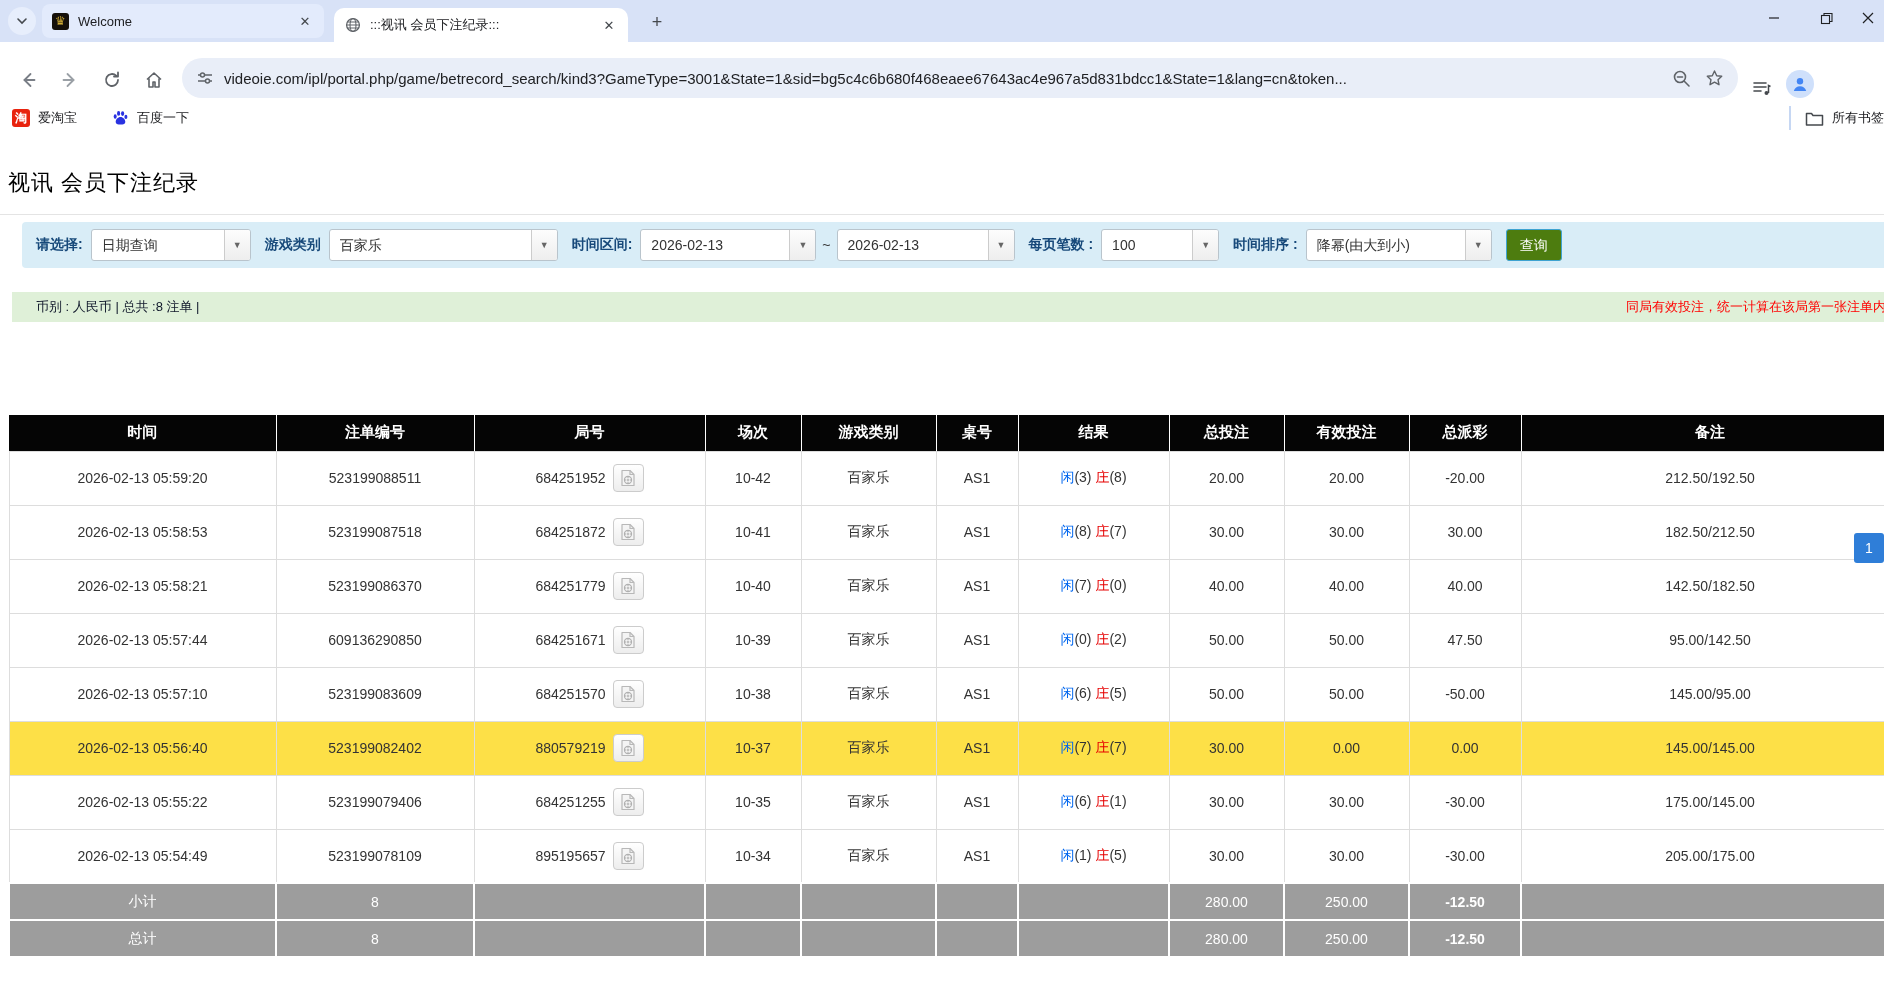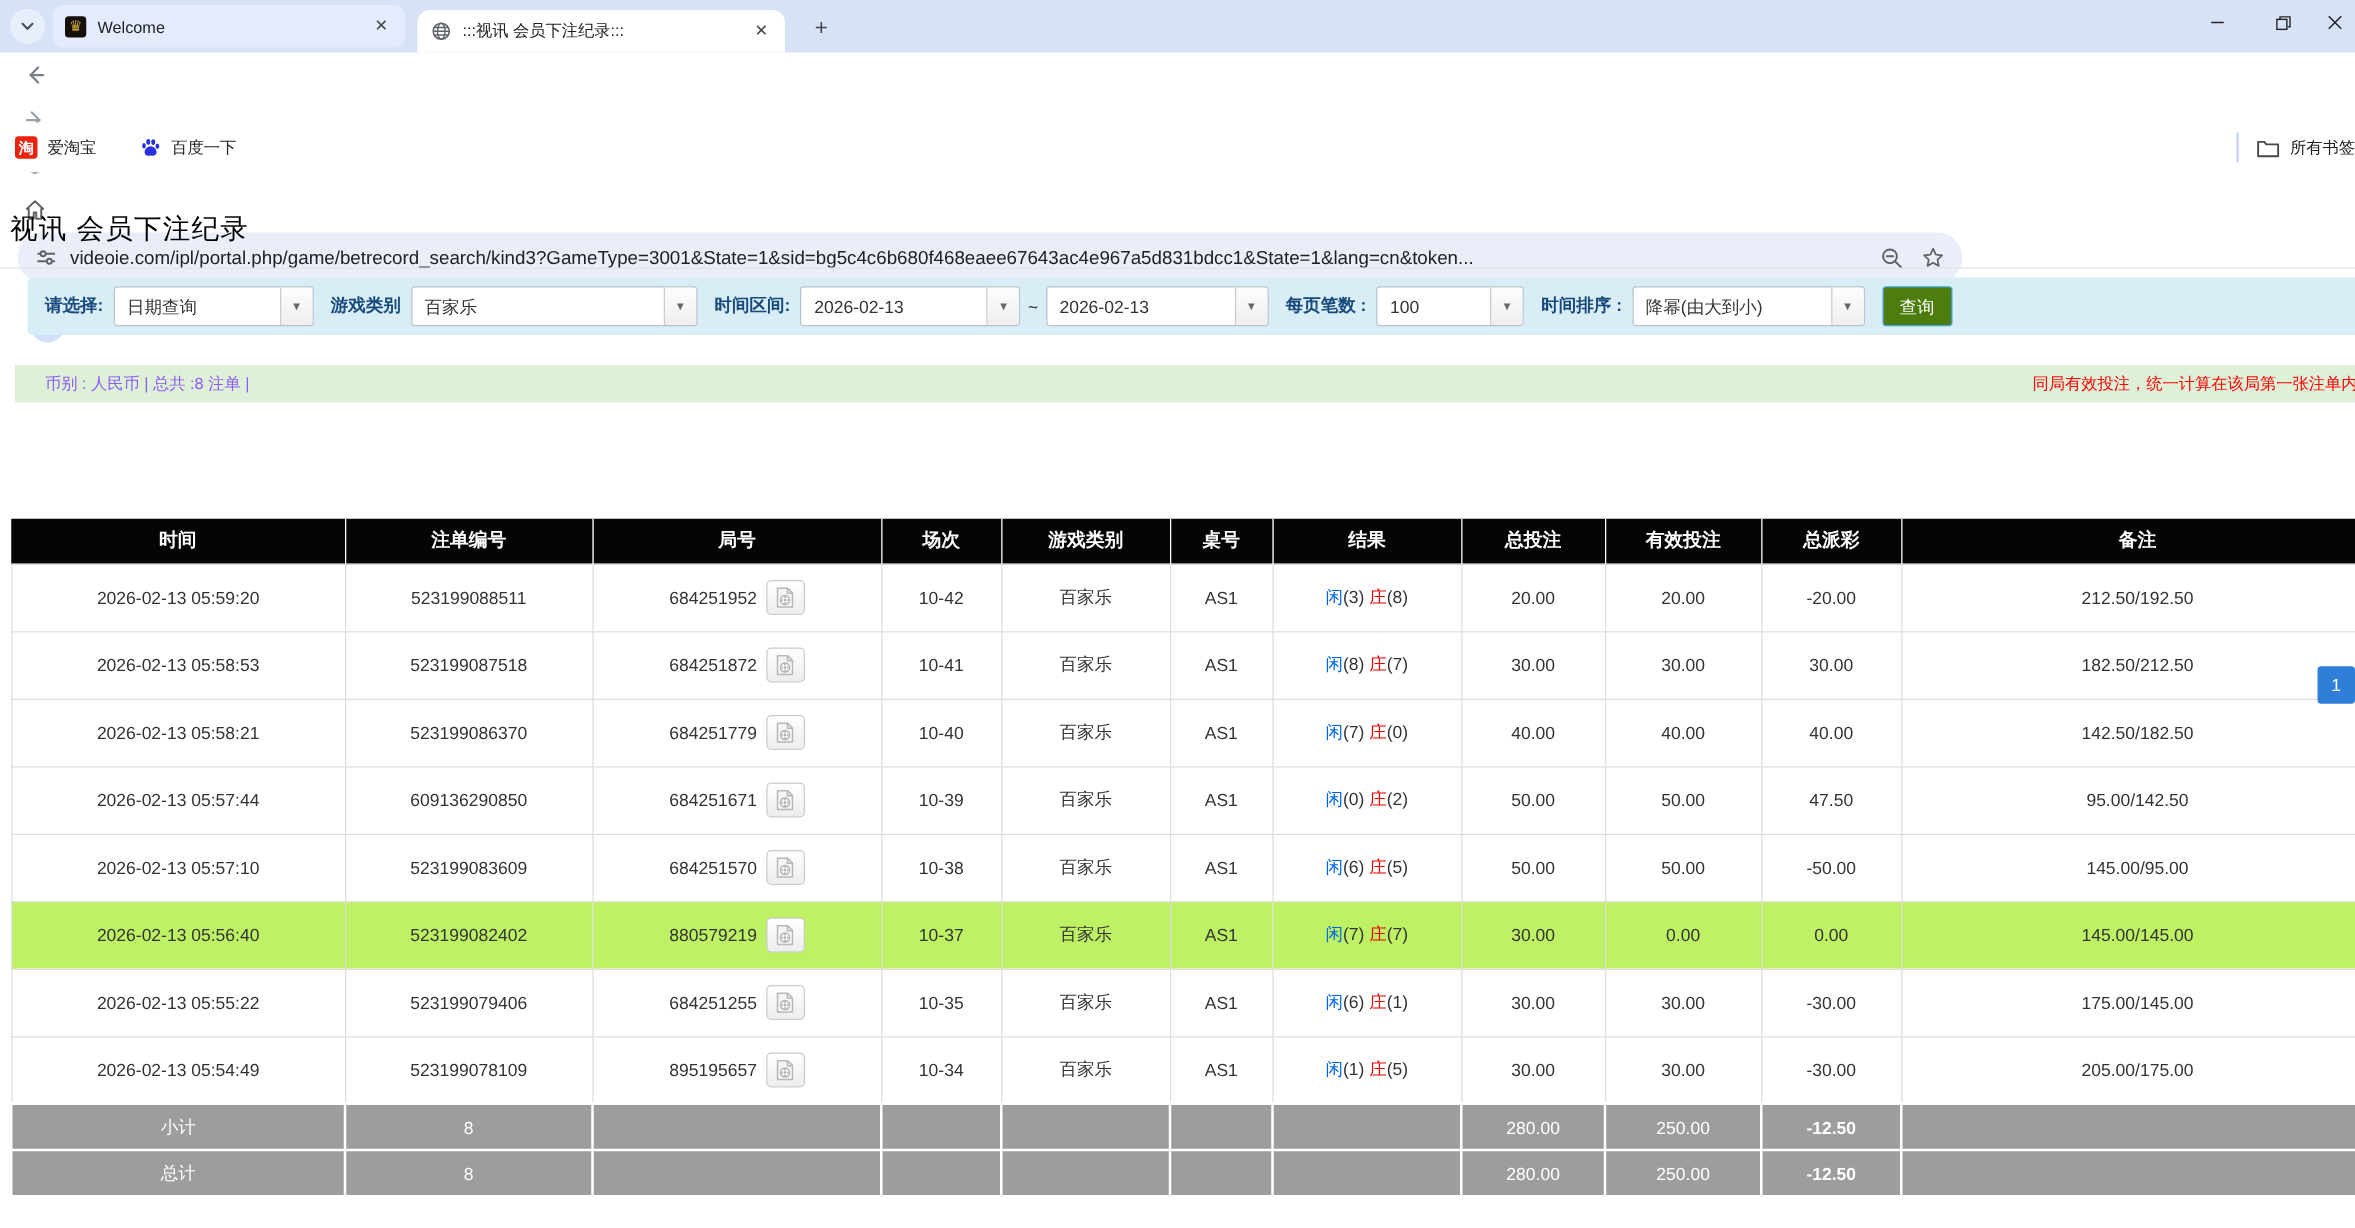--- a/index.html
+++ b/index.html
@@ -16,21 +16,21 @@
   .tab .fav { width:17px; height:17px; margin-right:9px; flex:0 0 auto; display:flex; align-items:center; justify-content:center; }
   .fav-welcome { background:#15100a; border-radius:3px; color:#d4af37; font-size:12px; line-height:17px; text-align:center; }
   .tab .t-title { flex:1; white-space:nowrap; overflow:hidden; }
   .tab .t-close { width:18px; height:18px; border-radius:9px; display:flex; align-items:center; justify-content:center;
     color:#45494e; font-size:13px; flex:0 0 auto; }
   .newtab-btn { position:absolute; left:644px; top:9px; width:26px; height:26px; display:flex; align-items:center;
     justify-content:center; color:#45494e; font-size:18px; }
   .win-controls { position:absolute; right:0; top:0; height:36px; display:flex; }
   .win-btn { width:52px; height:36px; display:flex; align-items:center; justify-content:center; color:#202124; }
 
-  .toolbar { display:flex; align-items:flex-start; height:56px; background:#fff; padding:0 10px;flex-direction:column; }
+  .toolbar { display:flex; align-items:flex-end; height:56px; background:#fff; padding:0 10px; }
   .nav-btn { width:36px; height:36px; border-radius:18px; display:flex; align-items:center; justify-content:center; margin-right:6px; flex:0 0 auto; }
   .omnibox { flex:0 0 auto; width:1556px; height:40px; border-radius:20px; background:#e9eef8; display:flex; align-items:center;
     padding:0 14px; margin-left:4px; }
   .omni-url { flex:1; font-size:15px; color:#202124; white-space:nowrap; overflow:hidden; margin-left:10px; }
   .omni-ico { flex:0 0 auto; margin-left:14px; display:flex; align-items:center; }
   .right-ico { margin-left:14px; display:flex; align-items:center; flex:0 0 auto; }
   .avatar { width:28px; height:28px; border-radius:14px; background:#cfe0fb; display:flex; align-items:center; justify-content:center; }
 
   .bookmarks { height:40px; background:#fff; display:flex; align-items:center; padding:0 12px; position:relative; }
   .bm { display:flex; align-items:center; margin-right:34px; font-size:13px; color:#202124; }
@@ -51,32 +51,32 @@
   .combo { display:flex; height:32px; border:1px solid #b9c4cc; border-radius:3px; background:#fff; overflow:hidden; }
   .combo .val { font-size:14px; color:#333; line-height:30px; padding:0 10px; white-space:nowrap; }
   .combo .arr { width:26px; border-left:1px solid #ccc; background:linear-gradient(#fdfdfd,#eeeeee);
     display:flex; align-items:center; justify-content:center; color:#666; font-size:9px; }
   .tilde { font-size:14px; color:#333; margin:0 6px; }
   .btn-query { margin-left:14px; height:32px; padding:0 13px; background:#4d7c0f; border:1px solid #3ea3d1;
     border-radius:3px; color:#fff; font-size:14px; line-height:30px; white-space:nowrap; }
 
   .green-bar { margin-top:24px; margin-left:4px; width:1880px; height:30px; background:#dff0d8; position:relative;
     display:flex; align-items:center; }
-  .green-left { font-size:13px; color:#8b5cf6; padding-left:24px; }
+  .green-left { font-size:13px; color:#0f172a; padding-left:24px; }
   .green-right { position:absolute; right:6px; font-size:13px; color:#ff0000; }
 
   .chip { position:absolute; width:30px; height:30px; background:#2f7ed8; color:#fff; font-size:14px;
     display:flex; align-items:center; justify-content:center; border-radius:3px; }
   .chip.top { left:1854px; top:365px; }
 
   table.bet { margin-top:93px; border-collapse:collapse; width:1890px; table-layout:fixed; }
   table.bet th { background:#050505; color:#fff; font-size:15px; font-weight:bold; height:36px;
     border-right:1px solid #fff; border-bottom:1px solid #ddd; text-align:center; }
   table.bet td { height:54px; border:1px solid #ddd; text-align:center; font-size:14px; color:#333; background:#fff; }
-  table.bet tr.hl td { background:#bef264;margin-left:48px; }
+  table.bet tr.hl td { background:#fde047;margin-left:48px; }
   table.bet tfoot td { background:#9d9d9d; color:#fff; height:37px; border:2px solid #fff; font-size:14px; }
   .blue { color:#0066ee; }
   .neg { color:#e60000; }
   tfoot .neg { color:#ff1a1a; font-weight:bold; }
   .res-p { color:#0066ee; }
   .res-b { color:#e60000; }
   .res-n { color:#333; }
   .video-btn { display:inline-flex; align-items:center; justify-content:center; width:31px; height:28px;
     border:1px solid #ccc; border-radius:4px; background:linear-gradient(#ffffff,#ededed);
     margin-left:7px; vertical-align:middle; }

